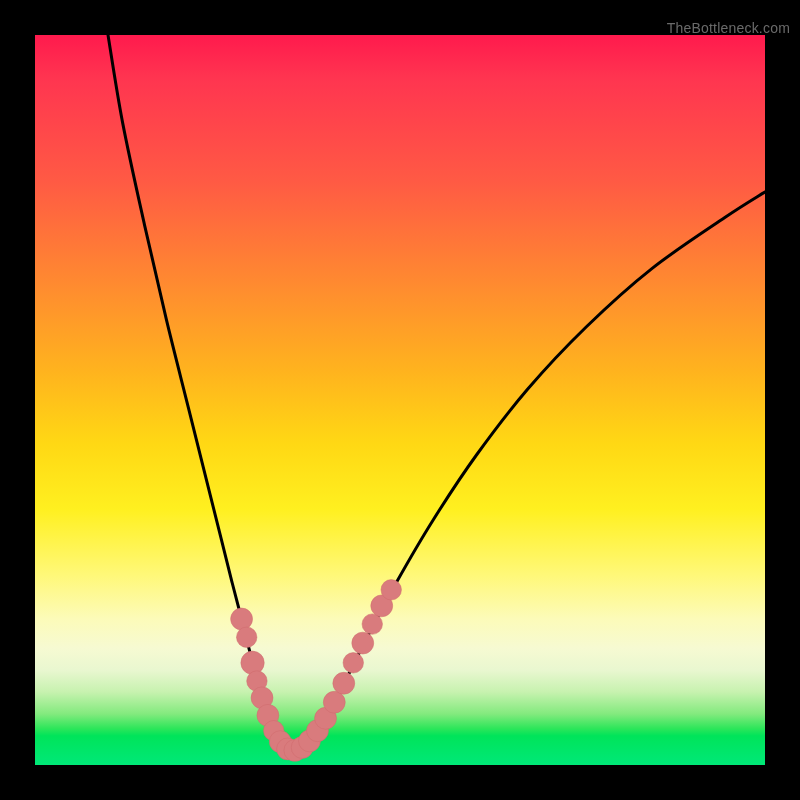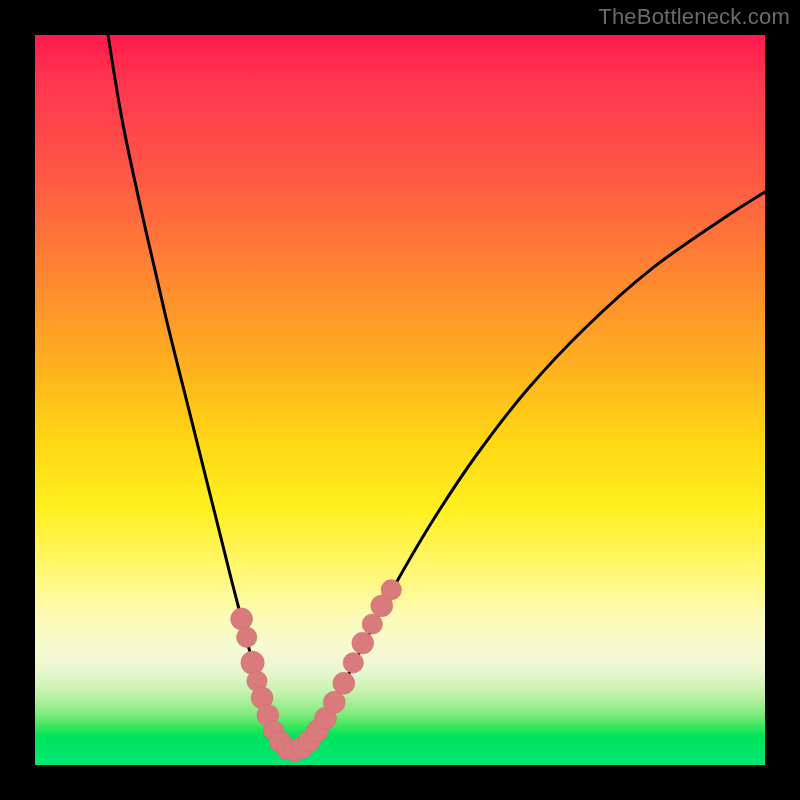--- a/index.html
+++ b/index.html
@@ -40,24 +40,24 @@
       #e9f7d0 87%,
       #c7f2af 90%,
       #83ea7e 93%,
       #2de65a 95%,
       #00e45a 96%,
       #00e878 100%
     );
   }
   .watermark {
     position: absolute;
-    top: 4px;
+    top: 20px;
     right: 10px;
     color: #6a6a6a;
-    font-size: 22px;
+    font-size: 14px;
     letter-spacing: 0.2px;
     user-select: none;
   }
   svg.curve {
     position: absolute;
     left: 0;
     top: 0;
     width: 730px;
     height: 730px;
     overflow: visible;

